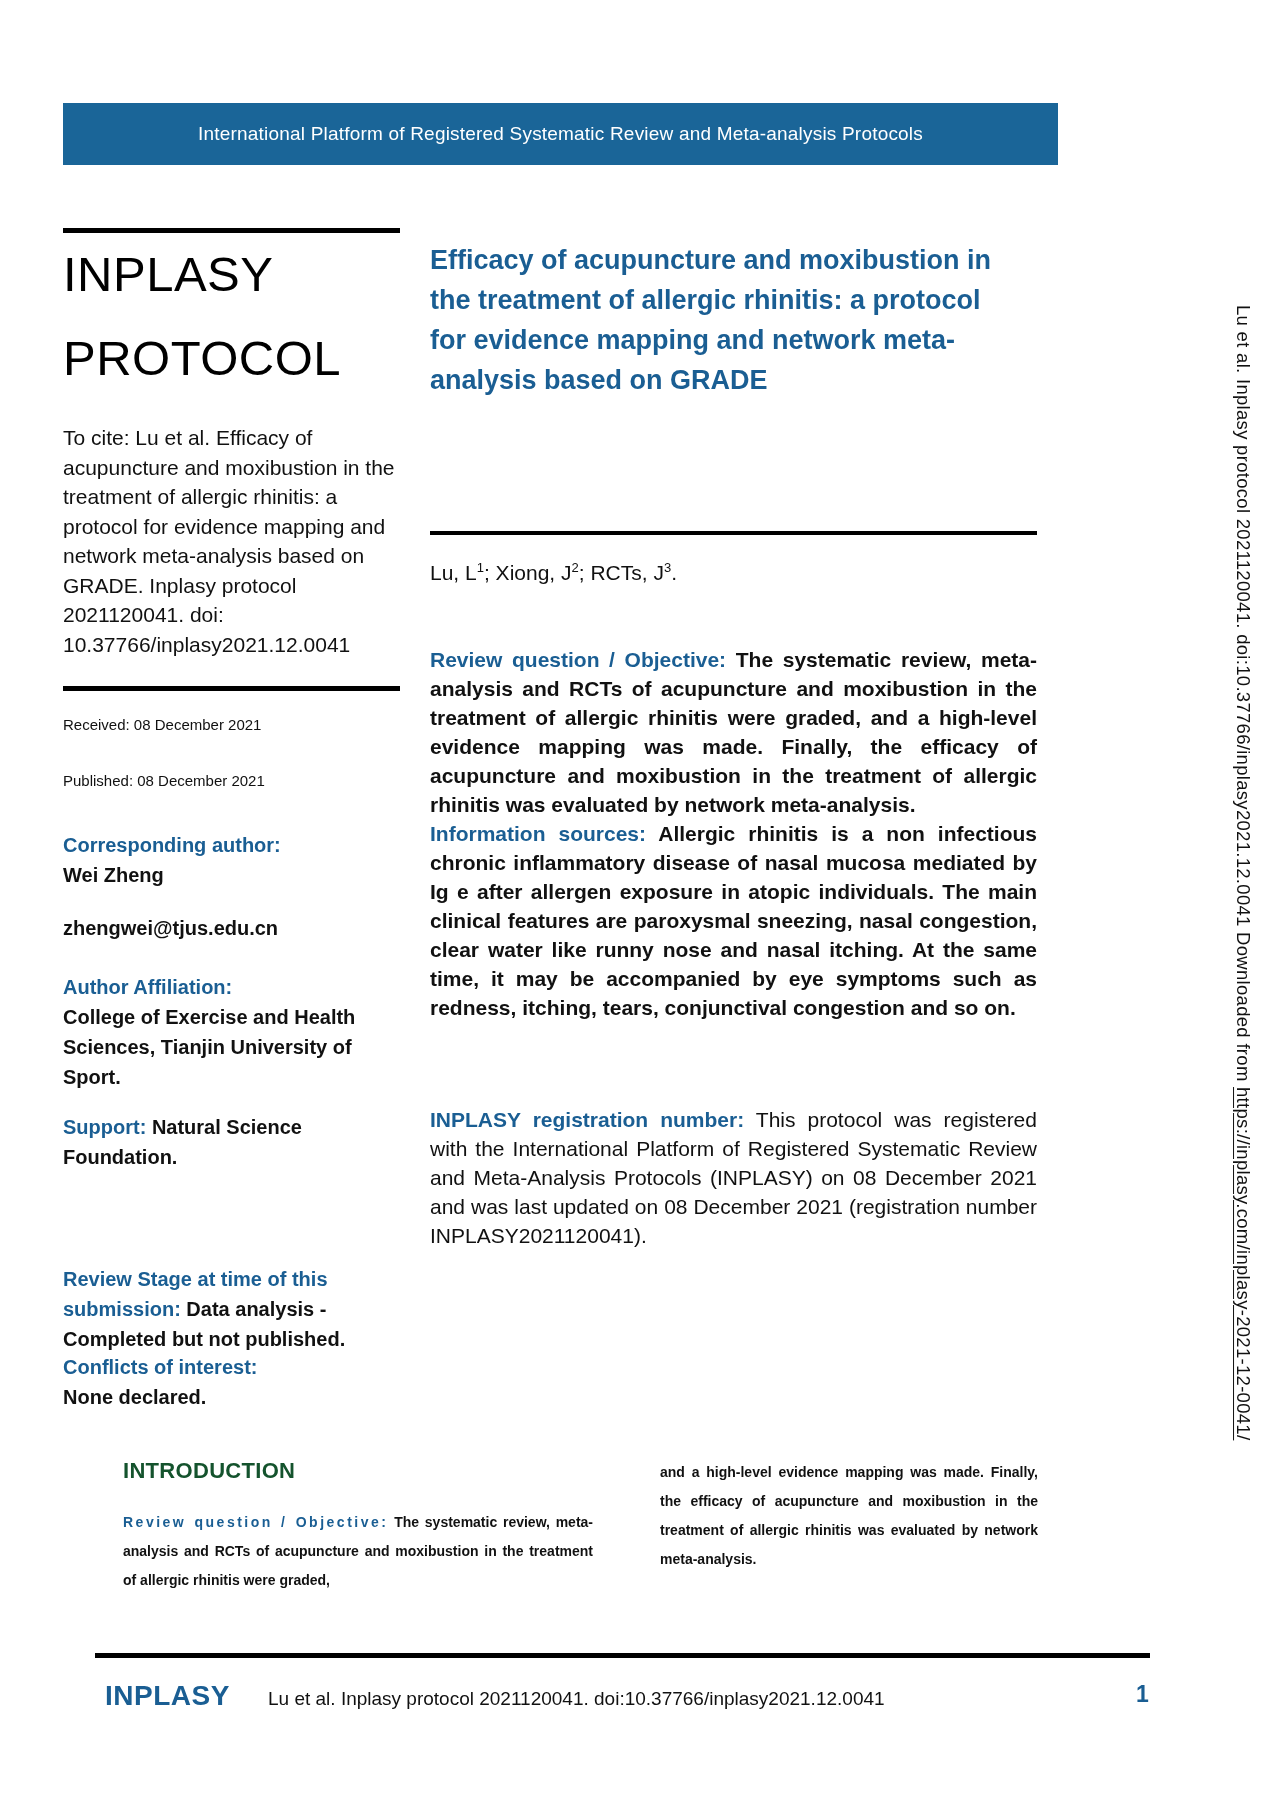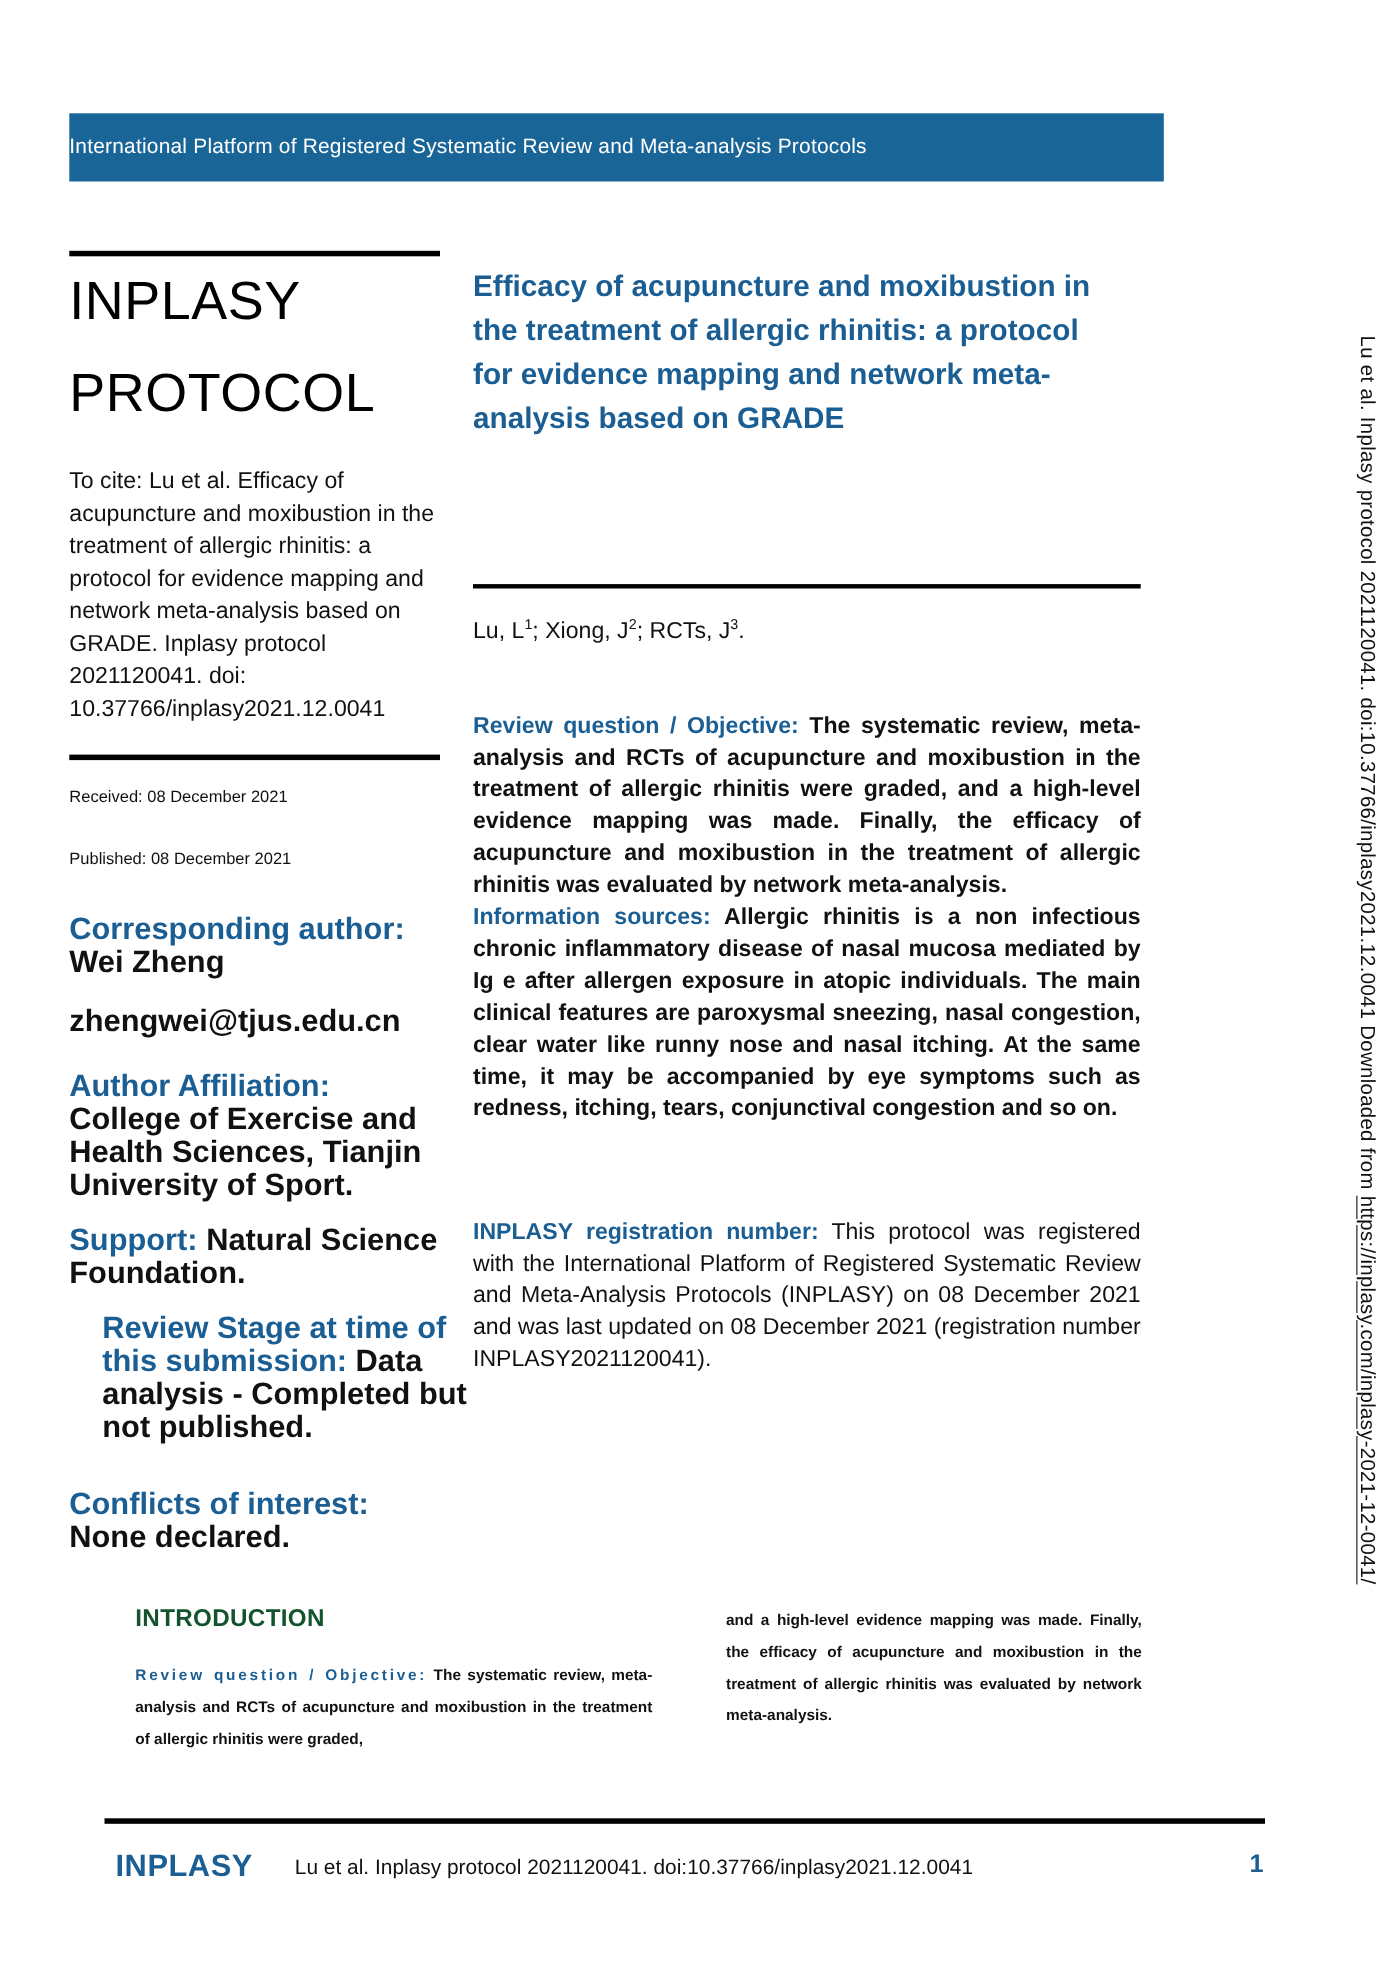--- a/index.html
+++ b/index.html
@@ -1,30 +1,30 @@
 <!DOCTYPE html>
 <html><head>
 <meta charset="utf-8">
 <style>
   * { margin:0; padding:0; box-sizing:border-box; }
   html,body { background:#ffffff; }
   body { font-family:"Liberation Sans","DejaVu Sans",sans-serif; color:#111111; }
   .page { position:relative; width:1273px; height:1800px; background:#ffffff; overflow:hidden; margin:0 auto; }
 
   .banner { position:absolute; left:63px; top:103px; width:995px; height:62px;
-            background:#1A6598; color:#ffffff; display:flex; align-items:center; justify-content:flex-start;
+            background:#1A6598; color:#ffffff; display:flex; align-items:center; justify-content:center;
             font-size:19px; letter-spacing:0.2px; }
 
   .rule { position:absolute; background:#000000; height:5px; }
   .rule-thin { height:4px; }
   .masthead { position:absolute; left:63px; top:232px; width:337px; font-size:49px; line-height:84px;
               font-weight:400; color:#000; letter-spacing:0.5px; }
   .cite { position:absolute; left:63px; top:423px; width:337px; font-size:21px; line-height:29.5px; }
   .meta { position:absolute; left:63px; width:337px; font-size:15px; line-height:29px; }
-  .lblock { position:absolute; left:63px; width:337px; font-size:28px; line-height:30px; font-weight:bold; }
+  .lblock { position:absolute; left:63px; width:337px; font-size:20px; line-height:30px; font-weight:bold; }
   .accent { color:#1A5E93; }
   .accent-b { color:#1A5E93; font-weight:bold; }
 
   
   .article-title { position:absolute; left:430px; top:240px; width:585px; font-size:27px; line-height:40px;
                    font-weight:bold; color:#1A5E93; }
   .authors { position:absolute; left:430px; top:560px; width:607px; font-size:21px; }
   .authors sup { font-size:13px; }
   .rc-block { position:absolute; left:430px; width:607px; }
   .rc-para { font-size:21px; line-height:29px; text-align:justify; }
@@ -80,21 +80,21 @@
   <div class="lblock" style="top:972px;">
     <span class="accent">Author Affiliation:</span><br>
     <span>College of Exercise and Health Sciences, Tianjin University of Sport.</span>
   </div>
 
   <div class="lblock" style="top:1112px;">
     <span class="accent">Support:</span>
     <span>Natural Science Foundation.</span>
   </div>
 
-  <div class="lblock" style="top:1192px;margin-left:30px;">
+  <div class="lblock" style="top:1264px;">
     <span class="accent">Review Stage at time of this submission:</span>
     <span>Data analysis - Completed but not published.</span>
   </div>
 
   <div class="lblock" style="top:1338px;margin-top:14px;">
     <span class="accent">Conflicts of interest:</span><br>
     <span>None declared.</span>
   </div>
 
   <h1 class="article-title">Efficacy of acupuncture and moxibustion in the treatment of allergic rhinitis: a protocol for evidence mapping and network meta-analysis based on GRADE</h1>

